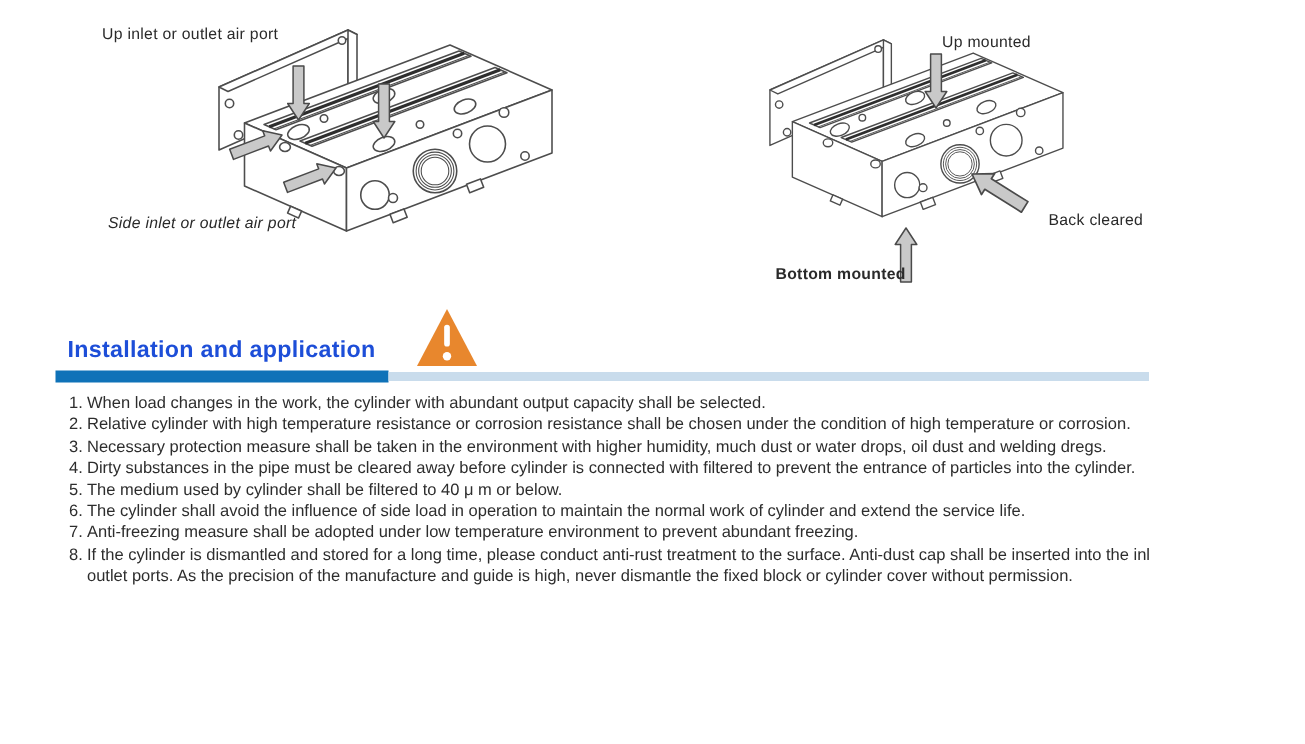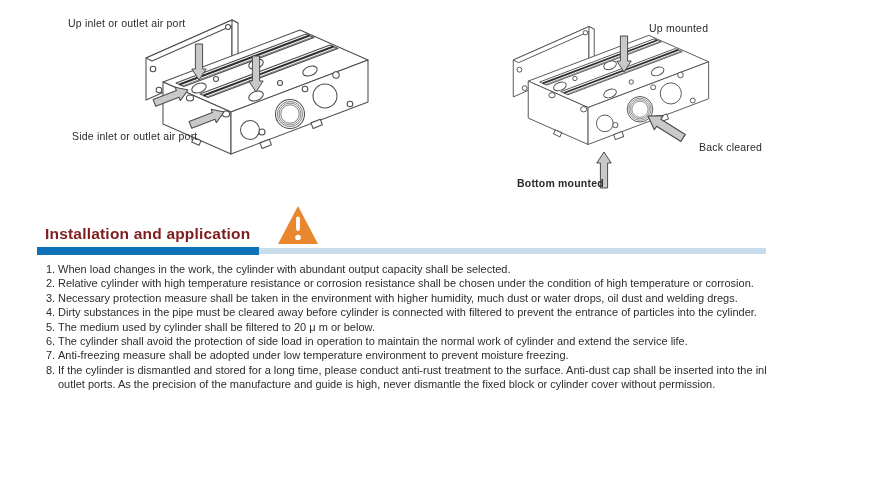--- a/index.html
+++ b/index.html
@@ -2,27 +2,27 @@
 <html><head>
 <meta charset="utf-8">
 <style>
   html,body{margin:0;padding:0;background:#ffffff;}
   .page{position:relative;width:766px;height:496px;background:#ffffff;overflow:hidden;
         font-family:"Liberation Sans",sans-serif;}
   
   .diagram-svg{position:absolute;left:0;top:0;}
   .dlabel{position:absolute;font-size:10.5px;color:#2a2a2a;white-space:nowrap;letter-spacing:0.2px;}
   .lbl-up-port{left:68px;top:17px;}
-  .lbl-side-port{left:72px;top:130px;}
-  .lbl-up-mounted{left:649px;top:22px;text-align:center;}
+  .lbl-side-port{left:72px;top:143px;font-style:italic;}
+  .lbl-up-mounted{left:628px;top:22px;text-align:center;}
   .lbl-back-mounted{left:699px;top:141px;}
   .lbl-bottom-mounted{left:517px;top:177px;font-weight:bold;}
   
   .section-title{position:absolute;left:45px;top:225px;margin:0;font-size:15.5px;font-weight:bold;
-                 color:#7f1d1d;letter-spacing:0.2px;}
+                 color:#1d4ed8;letter-spacing:0.2px;}
   .bar-dark{position:absolute;left:37px;top:247px;width:222px;height:8px;}
   .bar-light{position:absolute;left:259px;top:248px;width:571px;height:6px;}
   .warning-svg{position:absolute;left:276px;top:204px;}
   
   .notes{list-style:none;margin:0;padding:0;position:absolute;left:46px;top:262px;width:766px;}
   .note{display:flex;align-items:flex-start;font-size:11px;line-height:14.4px;color:#2d2d2d;}
   .note .num{flex:0 0 12px;}
   .note .txt{flex:1;}
 </style>
 <title>Installation and application</title></head>
@@ -150,31 +150,31 @@
       <span class="txt">Necessary protection measure shall be taken in the environment with higher humidity, much dust or water drops, oil dust and welding dregs.</span>
     </li>
 
     <li class="note">
       <span class="num">4.</span>
       <span class="txt">Dirty substances in the pipe must be cleared away before cylinder is connected with filtered to prevent the entrance of particles into the cylinder.</span>
     </li>
 
     <li class="note">
       <span class="num">5.</span>
-      <span class="txt">The medium used by cylinder shall be filtered to 20 μ m or below.</span>
+      <span class="txt">The medium used by cylinder shall be filtered to 40 μ m or below.</span>
     </li>
 
     <li class="note">
       <span class="num">6.</span>
-      <span class="txt">The cylinder shall avoid the protection of side load in operation to maintain the normal work of cylinder and extend the service life.</span>
+      <span class="txt">The cylinder shall avoid the influence of side load in operation to maintain the normal work of cylinder and extend the service life.</span>
     </li>
 
     <li class="note">
       <span class="num">7.</span>
-      <span class="txt">Anti-freezing measure shall be adopted under low temperature environment to prevent moisture freezing.</span>
+      <span class="txt">Anti-freezing measure shall be adopted under low temperature environment to prevent abundant freezing.</span>
     </li>
 
     <li class="note">
       <span class="num">8.</span>
       <span class="txt">If the cylinder is dismantled and stored for a long time, please conduct anti-rust treatment to the surface. Anti-dust cap shall be inserted into the inlet and outlet ports. As the precision of the manufacture and guide is high, never dismantle the fixed block or cylinder cover without permission.</span>
     </li>
   </ol>
 
 </div>
 

